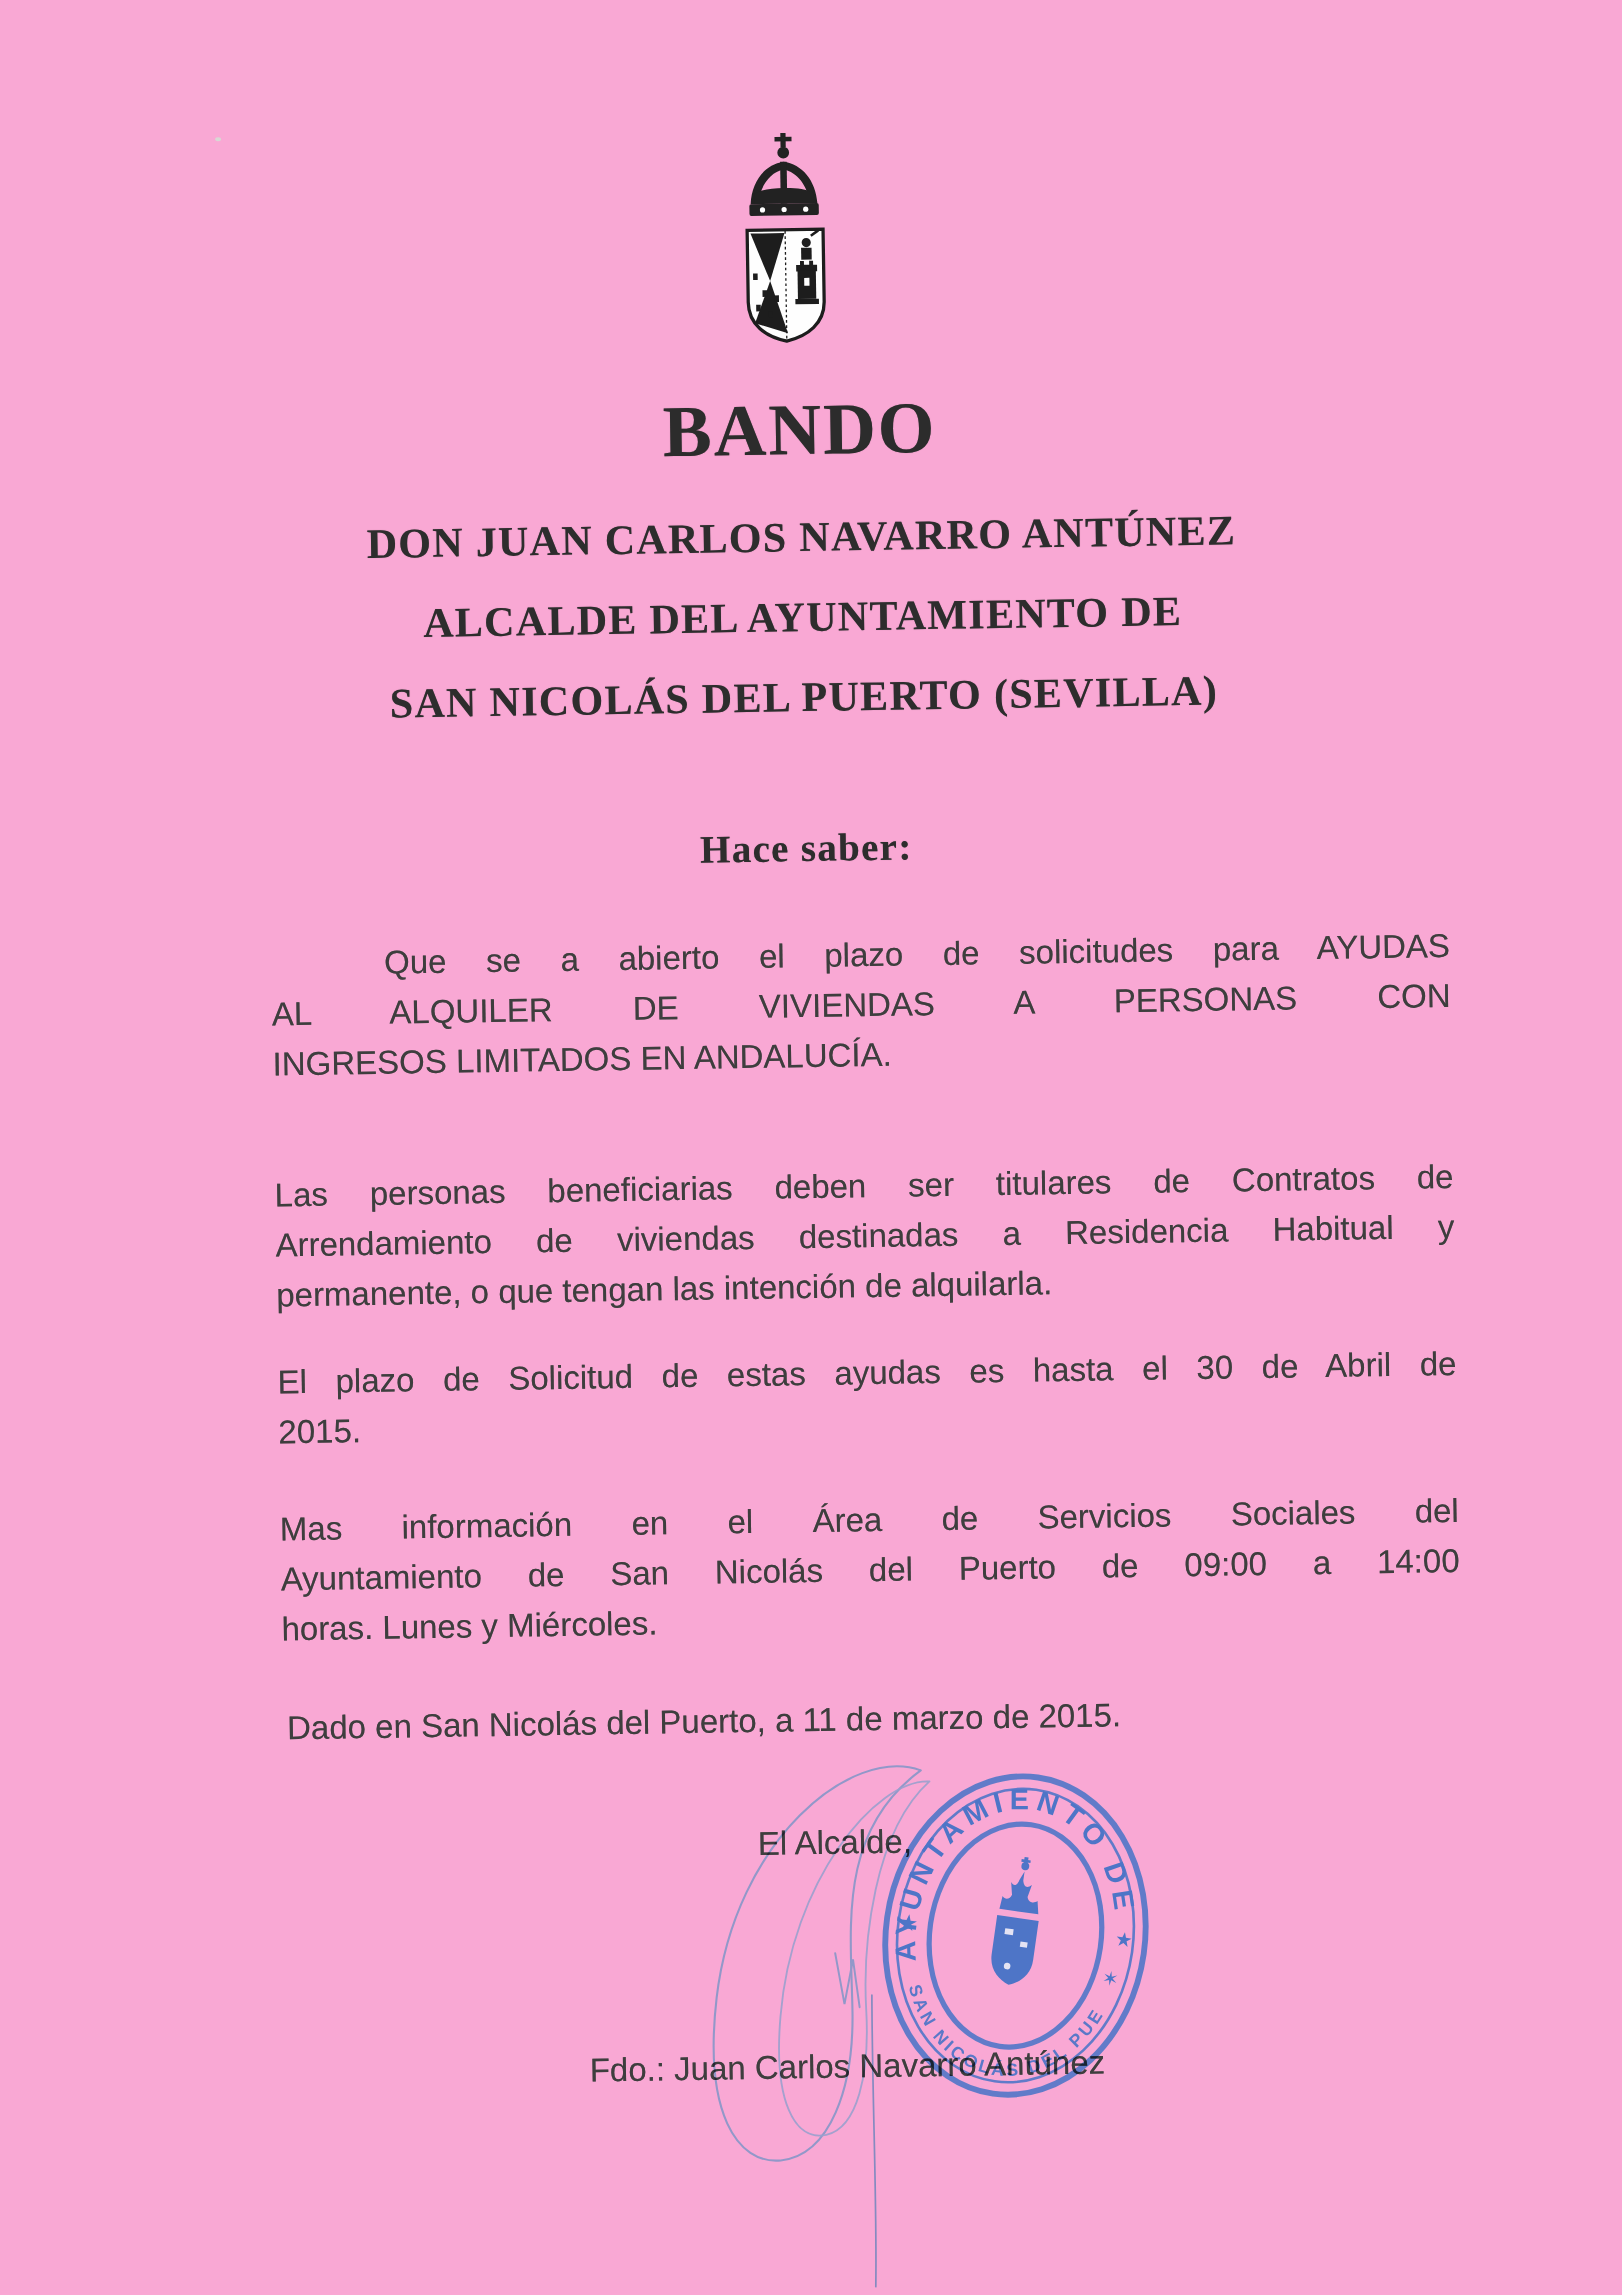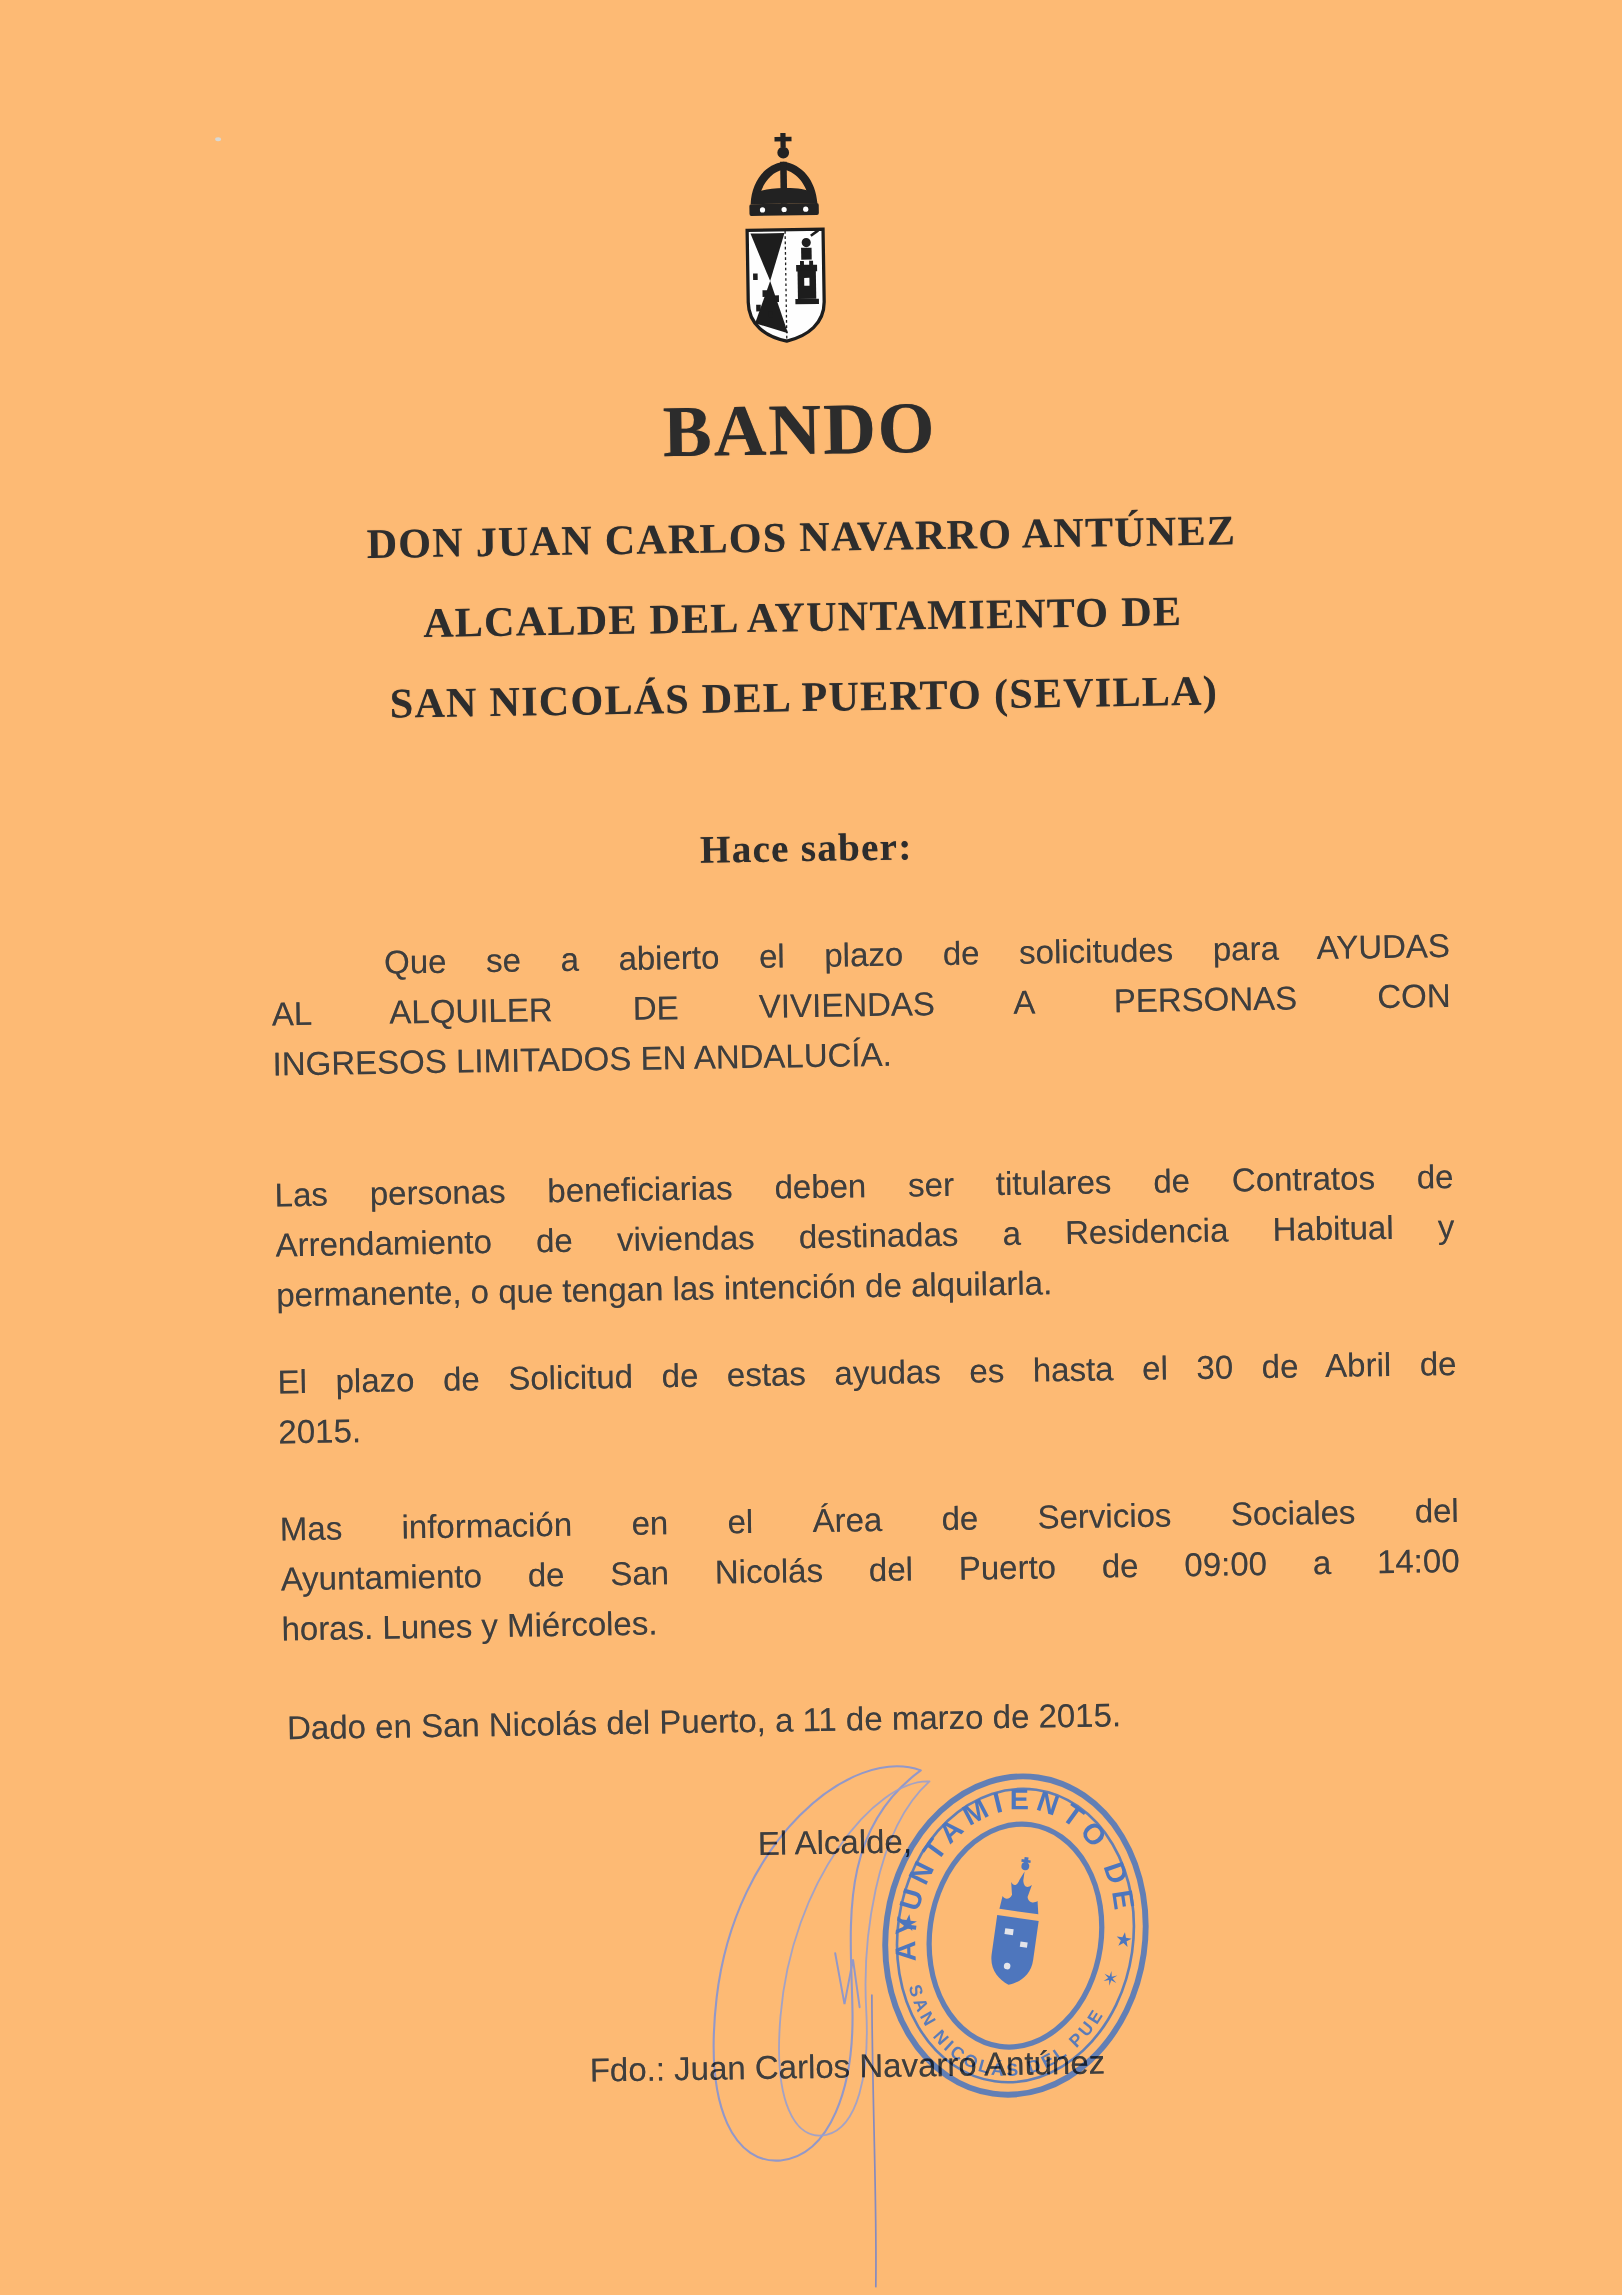--- a/index.html
+++ b/index.html
@@ -1,19 +1,19 @@
 <!DOCTYPE html>
 <html style="font-size:10.5px"><head>
 <meta charset="utf-8">
 <style>
   html,body{margin:0;padding:0;background:#e8e8e6;}
   .page{
     position:relative;
     width:1622px;height:2295px;
-    background:#fdba74;
+    background:#f9a8d4;
     overflow:hidden;
     font-family:"Liberation Sans",sans-serif;
     color:#3a3a3a;
   }
   .sheet{
     position:absolute;inset:0;
     transform:rotate(-0.9deg);
     transform-origin:50% 50%;
   }
   .serif{font-family:"Liberation Serif",serif;}

